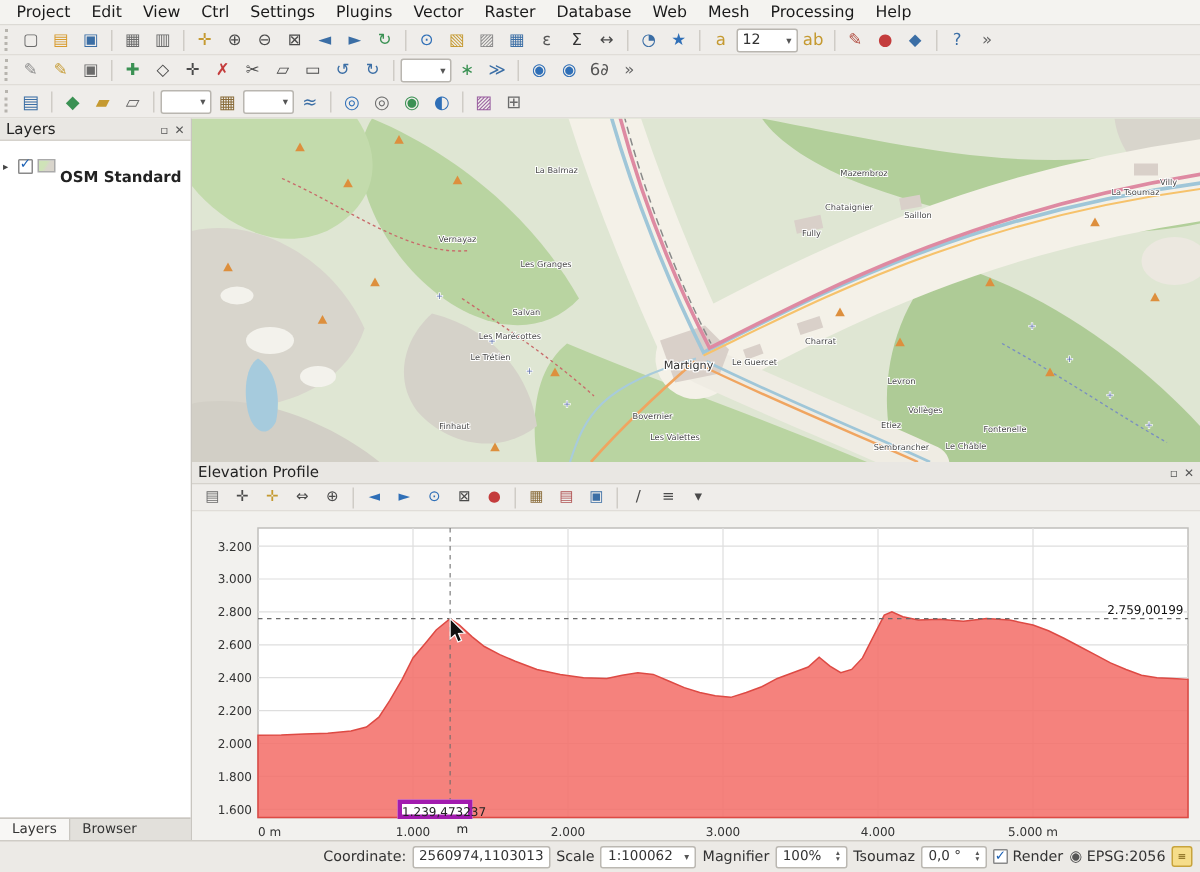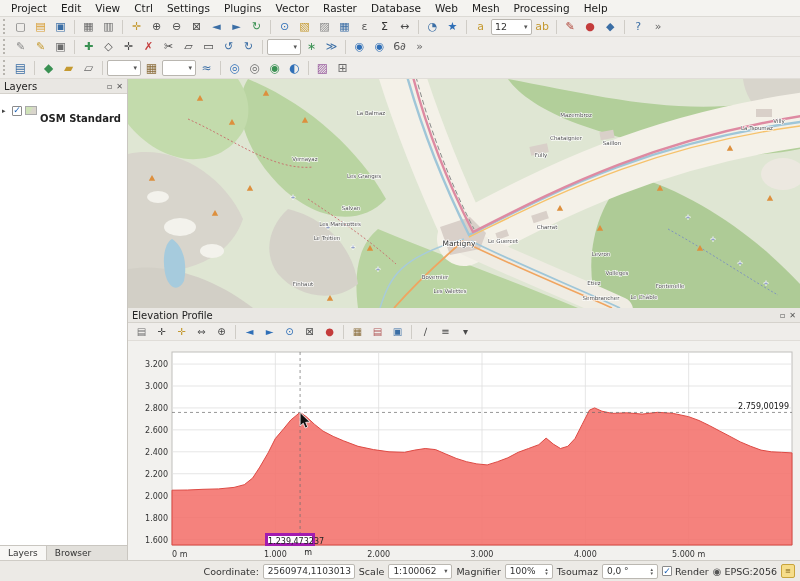--- a/index.html
+++ b/index.html
@@ -52,21 +52,21 @@
   .xtick{font-size:8px;fill:#333;}
   .readout{font-size:8px;fill:#111;paint-order:stroke;stroke:#fff;stroke-width:2px;}
   #chart-tooltip{position:absolute;width:50px;border:3px solid #a21caf;background:#fff;font-size:8px;text-align:right;line-height:11px;height:13px;color:#222;}
 
   
   .statusbar{position:absolute;bottom:0;left:0;right:0;height:21px;background:#eceae6;border-top:1px solid #cfccc6;display:flex;align-items:center;gap:4px;padding:0 5px;font-size:9.5px;color:#333;}
   .locate{width:152px;height:15px;border:1px solid #bbb8b2;border-radius:8px;background:#fff;font-size:9px;padding:0 7px;color:#333;outline:none;font-family:inherit;}
   .locate::placeholder{color:#9a9a9a;}
   .spacer{flex:1;}
   .sb-label{white-space:nowrap;font-size:9.5px;}
-  .sb-field{height:15px;border:1px solid #bbb8b2;background:#fff;display:flex;align-items:center;padding:0 4px;font-size:9px;gap:3px;white-space:nowrap;border-radius:2px;}
+  .sb-field{height:15px;border:1px solid #bbb8b2;background:#fff;display:flex;align-items:center;padding:0 4px;font-size:9px;gap:3px;white-space:nowrap;border-radius:2px;justify-content:center;}
   .sb-field .caret{font-style:normal;font-size:6.5px;color:#555;}
   .steppers{display:flex;flex-direction:column;line-height:4px;font-size:5px;color:#555;}
   .steppers i{font-style:normal;}
   .sb-check{display:flex;align-items:center;gap:3px;}
   .sb-crs{display:flex;align-items:center;gap:3px;white-space:nowrap;}
   .crs-icon{color:#555;font-size:10px;}
   .sb-msg{width:14px;height:14px;background:#f6dd8a;border:1px solid #c8a43c;border-radius:2px;display:flex;align-items:center;justify-content:center;font-size:7px;color:#7a5d12;}
 </style>
 </head>
 <body>
@@ -392,21 +392,21 @@
     </div>
     <span class="sb-label">Magnifier</span>
     <div class="sb-field" style="width:48px;justify-content:space-between;">
       <span>100%</span>
       <span class="steppers">
           <i>▴</i>
           <i>▾</i>
         </span>
     </div>
     <span class="sb-label">Tsoumaz</span>
-    <div class="sb-field" style="width:56px;justify-content:space-between;">
+    <div class="sb-field" style="width:44px;justify-content:space-between;">
       <span>0,0 °</span>
       <span class="steppers">
           <i>▴</i>
           <i>▾</i>
         </span>
     </div>
     <label class="sb-check">
       <span class="chk">
           <span>✓</span>
         </span>

